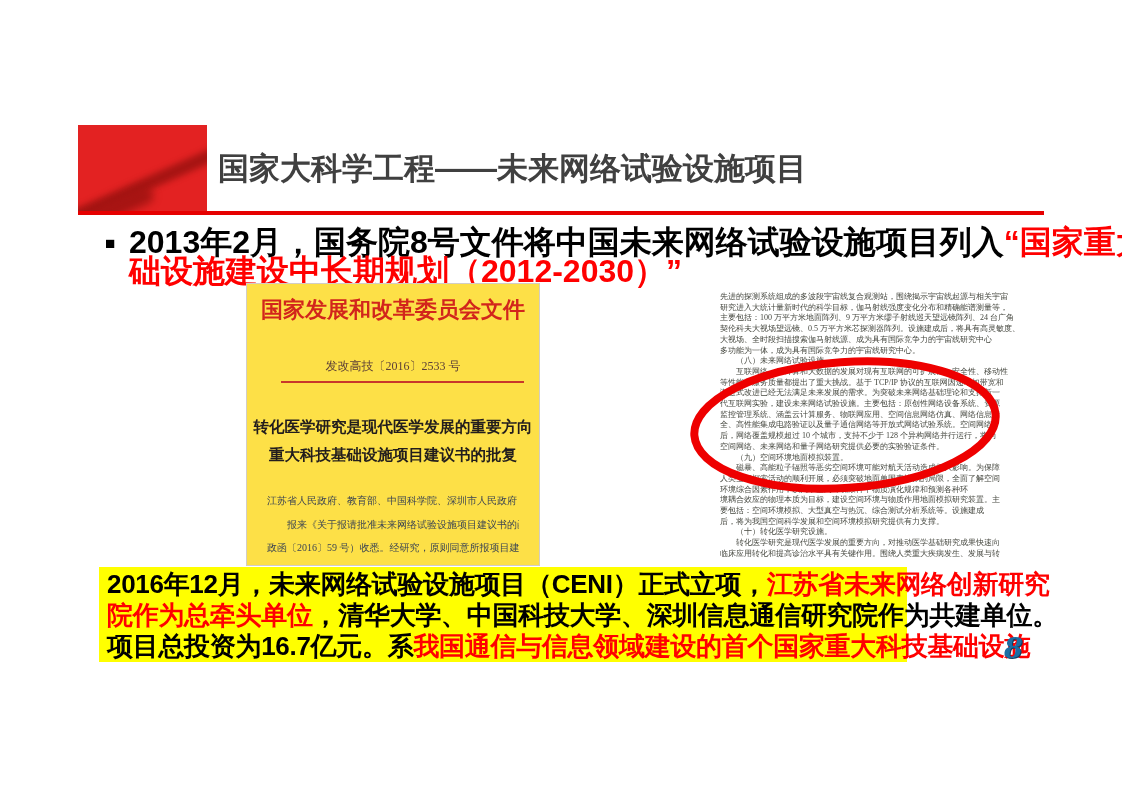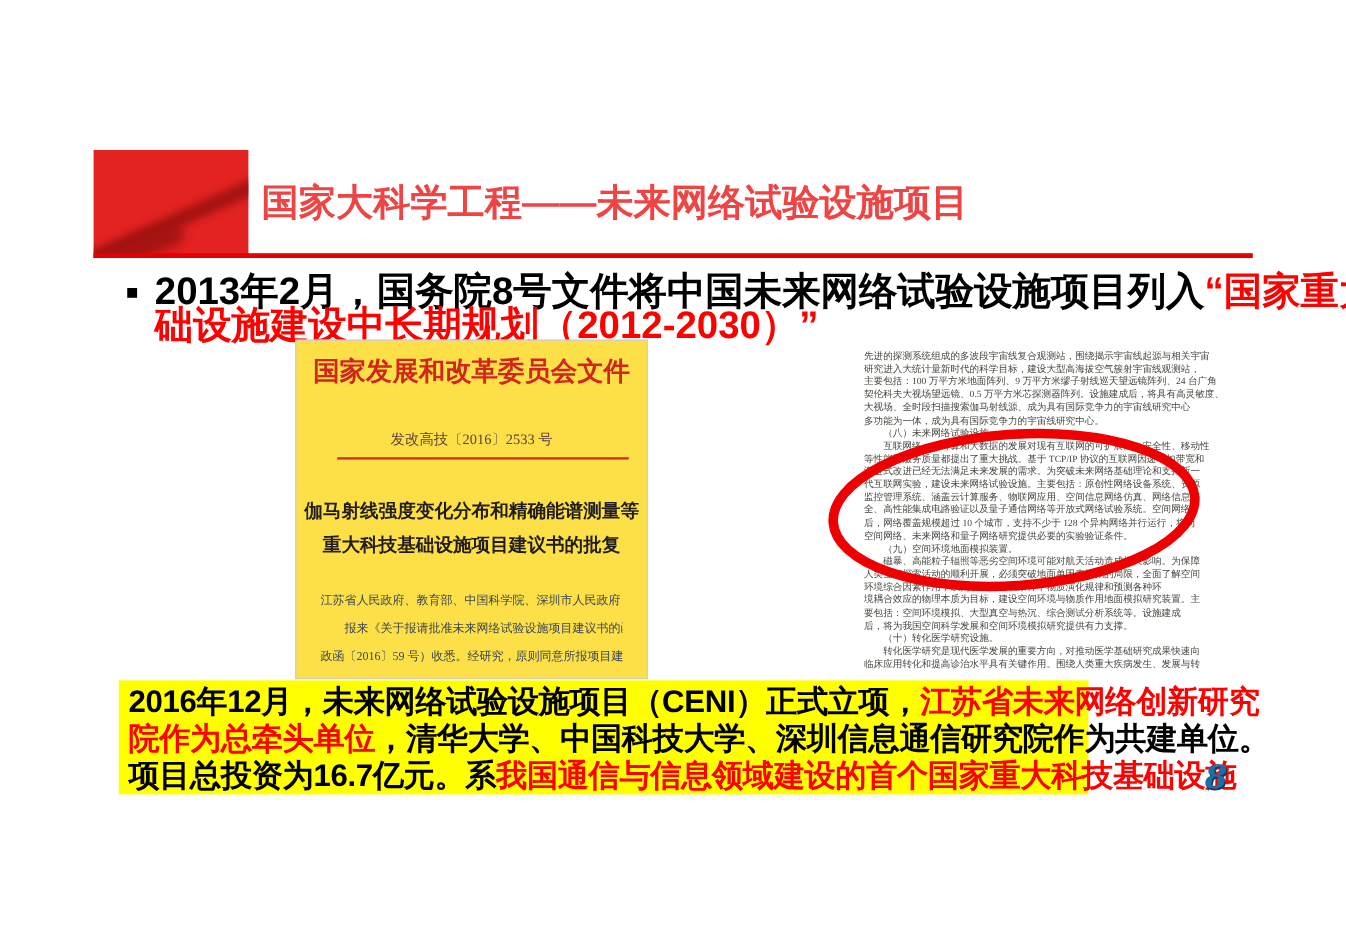--- a/index.html
+++ b/index.html
@@ -10,21 +10,21 @@
   
   .logo{
     position:absolute;left:78px;top:125px;width:129px;height:90px;
     background:var(--accent-red,#e32222);overflow:hidden;
   }
   .logo .streak{position:absolute;background:#9c1210;opacity:.85;}
   .logo .s1{width:200px;height:13px;left:-30px;top:52px;transform:rotate(-24deg);border-radius:8px;filter:blur(3px);}
   .logo .s2{width:120px;height:16px;left:-40px;top:84px;transform:rotate(-24deg);border-radius:8px;filter:blur(4px);}
   .slide-title{
     position:absolute;left:218px;top:148px;margin:0;
-    font-size:31px;font-weight:bold;color:#ef4444;letter-spacing:0px;white-space:nowrap;text-align:center;
+    font-size:31px;font-weight:bold;color:#404040;letter-spacing:0px;white-space:nowrap;text-align:center;
   }
   .title-rule{position:absolute;left:78px;top:211px;width:966px;height:4px;background:var(--rule-red,#e60000);}
   
   .bullet-para{position:absolute;left:105px;top:228px;width:950px;}
   .bullet-marker{position:absolute;left:0;top:6px;font-size:17px;color:#000;}
   .bullet-text{margin-left:24px;font-size:32px;font-weight:bold;line-height:29px;}
   .seg-line{white-space:nowrap;}
   .seg-k{color:#000000;}
   .seg-r{color:var(--text-red,#ff0000);}
   
@@ -80,32 +80,32 @@
     <div class="bullet-text" id="bullet-text">
         <div class="seg-line"><span class="seg-k">2013年2月，国务院8号文件将中国未来网络试验设施项目列入</span><span class="seg-r">“国家重大科技基</span></div>
         <div class="seg-line"><span class="seg-r">础设施建设中长期规划（2012-2030）”</span></div>
       </div>
   </div>
 
   <div class="doc-left">
     <div class="doc-header">国家发展和改革委员会文件</div>
     <div class="doc-number">发改高技〔2016〕2533 号</div>
     <div class="doc-rule"></div>
-    <div class="doc-title first">伽马射线强度变化分布和精确能谱测量等</div>
+    <div class="doc-title first">转化医学研究是现代医学发展的重要方向</div>
     <div class="doc-title">重大科技基础设施项目建议书的批复</div>
     <div class="doc-body" id="doc-body">
         <div class="doc-body-line">江苏省人民政府、教育部、中国科学院、深圳市人民政府：</div>
         <div class="doc-body-line">　　报来《关于报请批准未来网络试验设施项目建议书的函》（苏</div>
         <div class="doc-body-line">政函〔2016〕59 号）收悉。经研究，原则同意所报项目建议书，现批</div>
       </div>
   </div>
 
   <div class="doc-right" id="right-doc">
       <div class="rd-line">先进的探测系统组成的多波段宇宙线复合观测站，围绕揭示宇宙线起源与相关宇宙</div>
-      <div class="rd-line">研究进入大统计量新时代的科学目标，建设大型高海拔空气簇射宇宙线观测站，</div>
+      <div class="rd-line">研究进入大统计量新时代的科学目标，伽马射线强度变化分布和精确能谱测量等，</div>
       <div class="rd-line">主要包括：100 万平方米地面阵列、9 万平方米缪子射线巡天望远镜阵列、24 台广角</div>
       <div class="rd-line">契伦科夫大视场望远镜、0.5 万平方米芯探测器阵列。设施建成后，将具有高灵敏度、</div>
       <div class="rd-line">大视场、全时段扫描搜索伽马射线源、成为具有国际竞争力的宇宙线研究中心</div>
       <div class="rd-line">多功能为一体，成为具有国际竞争力的宇宙线研究中心。</div>
       <div class="rd-line">　　（八）未来网络试验设施。</div>
       <div class="rd-line">　　互联网络、云计算和大数据的发展对现有互联网的可扩展性、安全性、移动性</div>
       <div class="rd-line">等性能和服务质量都提出了重大挑战。基于 TCP/IP 协议的互联网因递增加带宽和</div>
       <div class="rd-line">渐进式改进已经无法满足未来发展的需求。为突破未来网络基础理论和支撑新一</div>
       <div class="rd-line">代互联网实验，建设未来网络试验设施。主要包括：原创性网络设备系统、资源</div>
       <div class="rd-line">监控管理系统、涵盖云计算服务、物联网应用、空间信息网络仿真、网络信息安</div>

